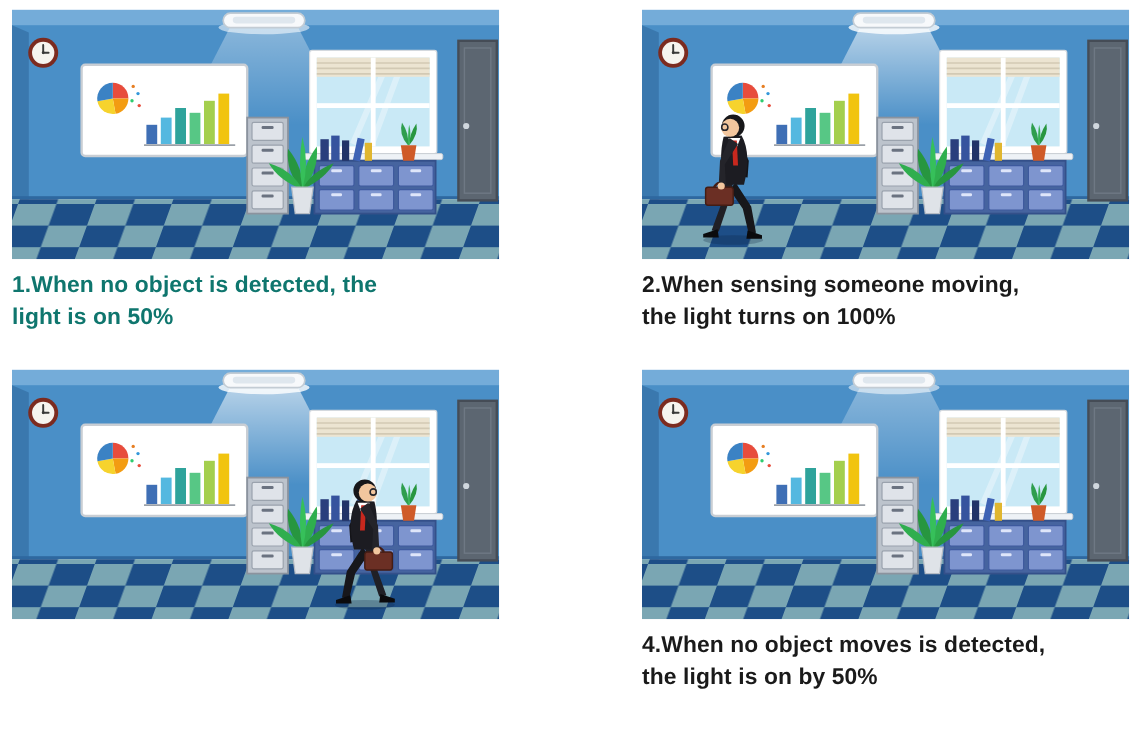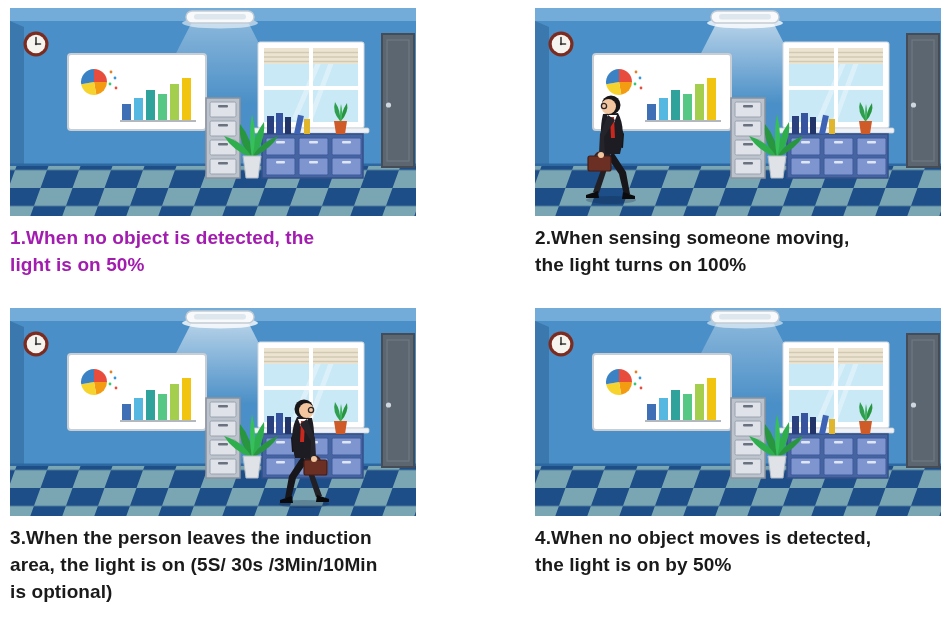--- a/index.html
+++ b/index.html
@@ -161,21 +161,21 @@
   </g>
 
   <g>
     <rect x="372" y="26" width="32" height="133" fill="#5c6671" stroke="#454c56" stroke-width="2"></rect>
     <rect x="377" y="32" width="22" height="121" fill="none" stroke="#6e7884" stroke-width="1.2"></rect>
     <circle cx="378.5" cy="97" r="2.6" fill="#cfd6dd"></circle>
   </g>
 
 </svg>
       </div>
-    <figcaption class="caption" style="color: #a21caf;">1.When no object is detected, the
+    <figcaption class="caption" style="color: #0f766e;">1.When no object is detected, the
 light is on 50%</figcaption>
   </figure>
 
   <figure class="panel">
     <div class="scene">
 <svg viewBox="0 0 406 208" width="406" height="208" role="img">
   <defs>
     <pattern id="fl1" width="64" height="36" patternUnits="userSpaceOnUse" patternTransform="skewX(-20)">
       <rect width="64" height="36" fill="#7aa6b3"></rect>
       <rect width="32" height="18" fill="#1d4e87"></rect>
@@ -467,23 +467,20 @@
     <rect x="-25" y="-42" width="23" height="15" rx="2" fill="#6b2f24" stroke="#441d14" stroke-width="1.2"></rect>
     <path d="M-18,-42 q4.5,-7 9,0" fill="none" stroke="#441d14" stroke-width="2"></path>
     <path d="M-5,-83 L-13,-64 L-14,-45 L-8,-44 L-9,-61 L2,-78 Z" fill="#24242a"></path>
     <circle cx="-12" cy="-43" r="3" fill="#f2c69e"></circle>
     <circle cx="-2" cy="-93" r="9.5" fill="#17171a"></circle>
     <circle cx="-4.5" cy="-91.5" r="7.5" fill="#f2c69e"></circle>
     <circle cx="-9" cy="-92" r="2.6" fill="none" stroke="#26262c" stroke-width="1.3"></circle>
   </g>
 </svg>
       </div>
-    <figcaption class="caption" style="color: rgb(26, 26, 26);">3.When the person leaves the induction
-area, the light is on (5S/ 30s /3Min/10Min
-is optional)</figcaption>
   </figure>
 
   <figure class="panel">
     <div class="scene">
 <svg viewBox="0 0 406 208" width="406" height="208" role="img">
   <defs>
     <pattern id="fl3" width="64" height="36" patternUnits="userSpaceOnUse" patternTransform="skewX(-20)">
       <rect width="64" height="36" fill="#7aa6b3"></rect>
       <rect width="32" height="18" fill="#1d4e87"></rect>
       <rect x="32" y="18" width="32" height="18" fill="#1d4e87"></rect>

